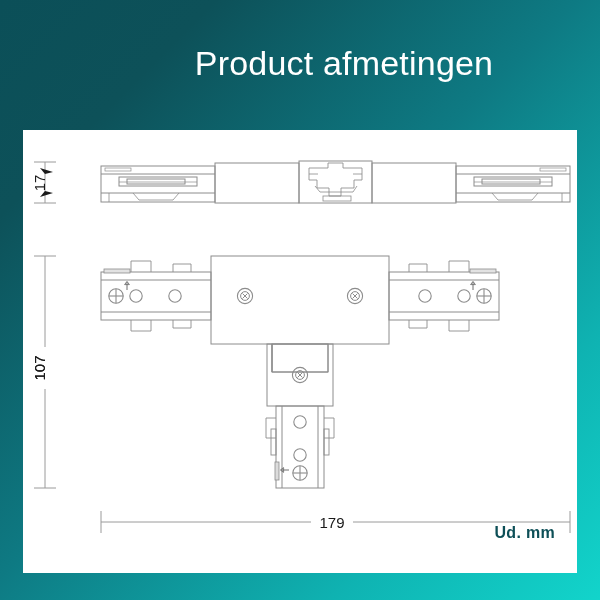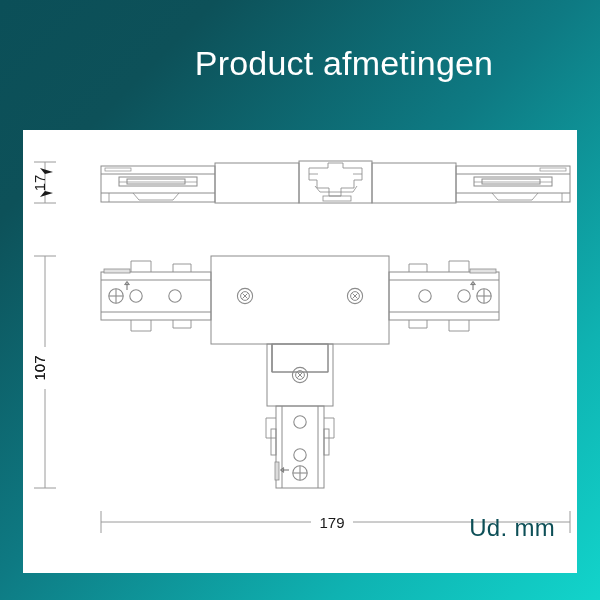--- a/index.html
+++ b/index.html
@@ -57,22 +57,22 @@
     top: 0;
     display: block;
   }
 
   
   #unit-note {
     position: absolute;
     right: 22px;
     bottom: 31px;
     color: #0d4f57;
-    font-size: 24px;
-    font-weight: normal;
+    font-size: 16px;
+    font-weight: bold;
     letter-spacing: 0.3px;
     white-space: nowrap;
   }
 
   .dim-text {
     font-family: "Liberation Sans", sans-serif;
     font-size: 15px;
     fill: #1a1a1a;
   }
 </style>

